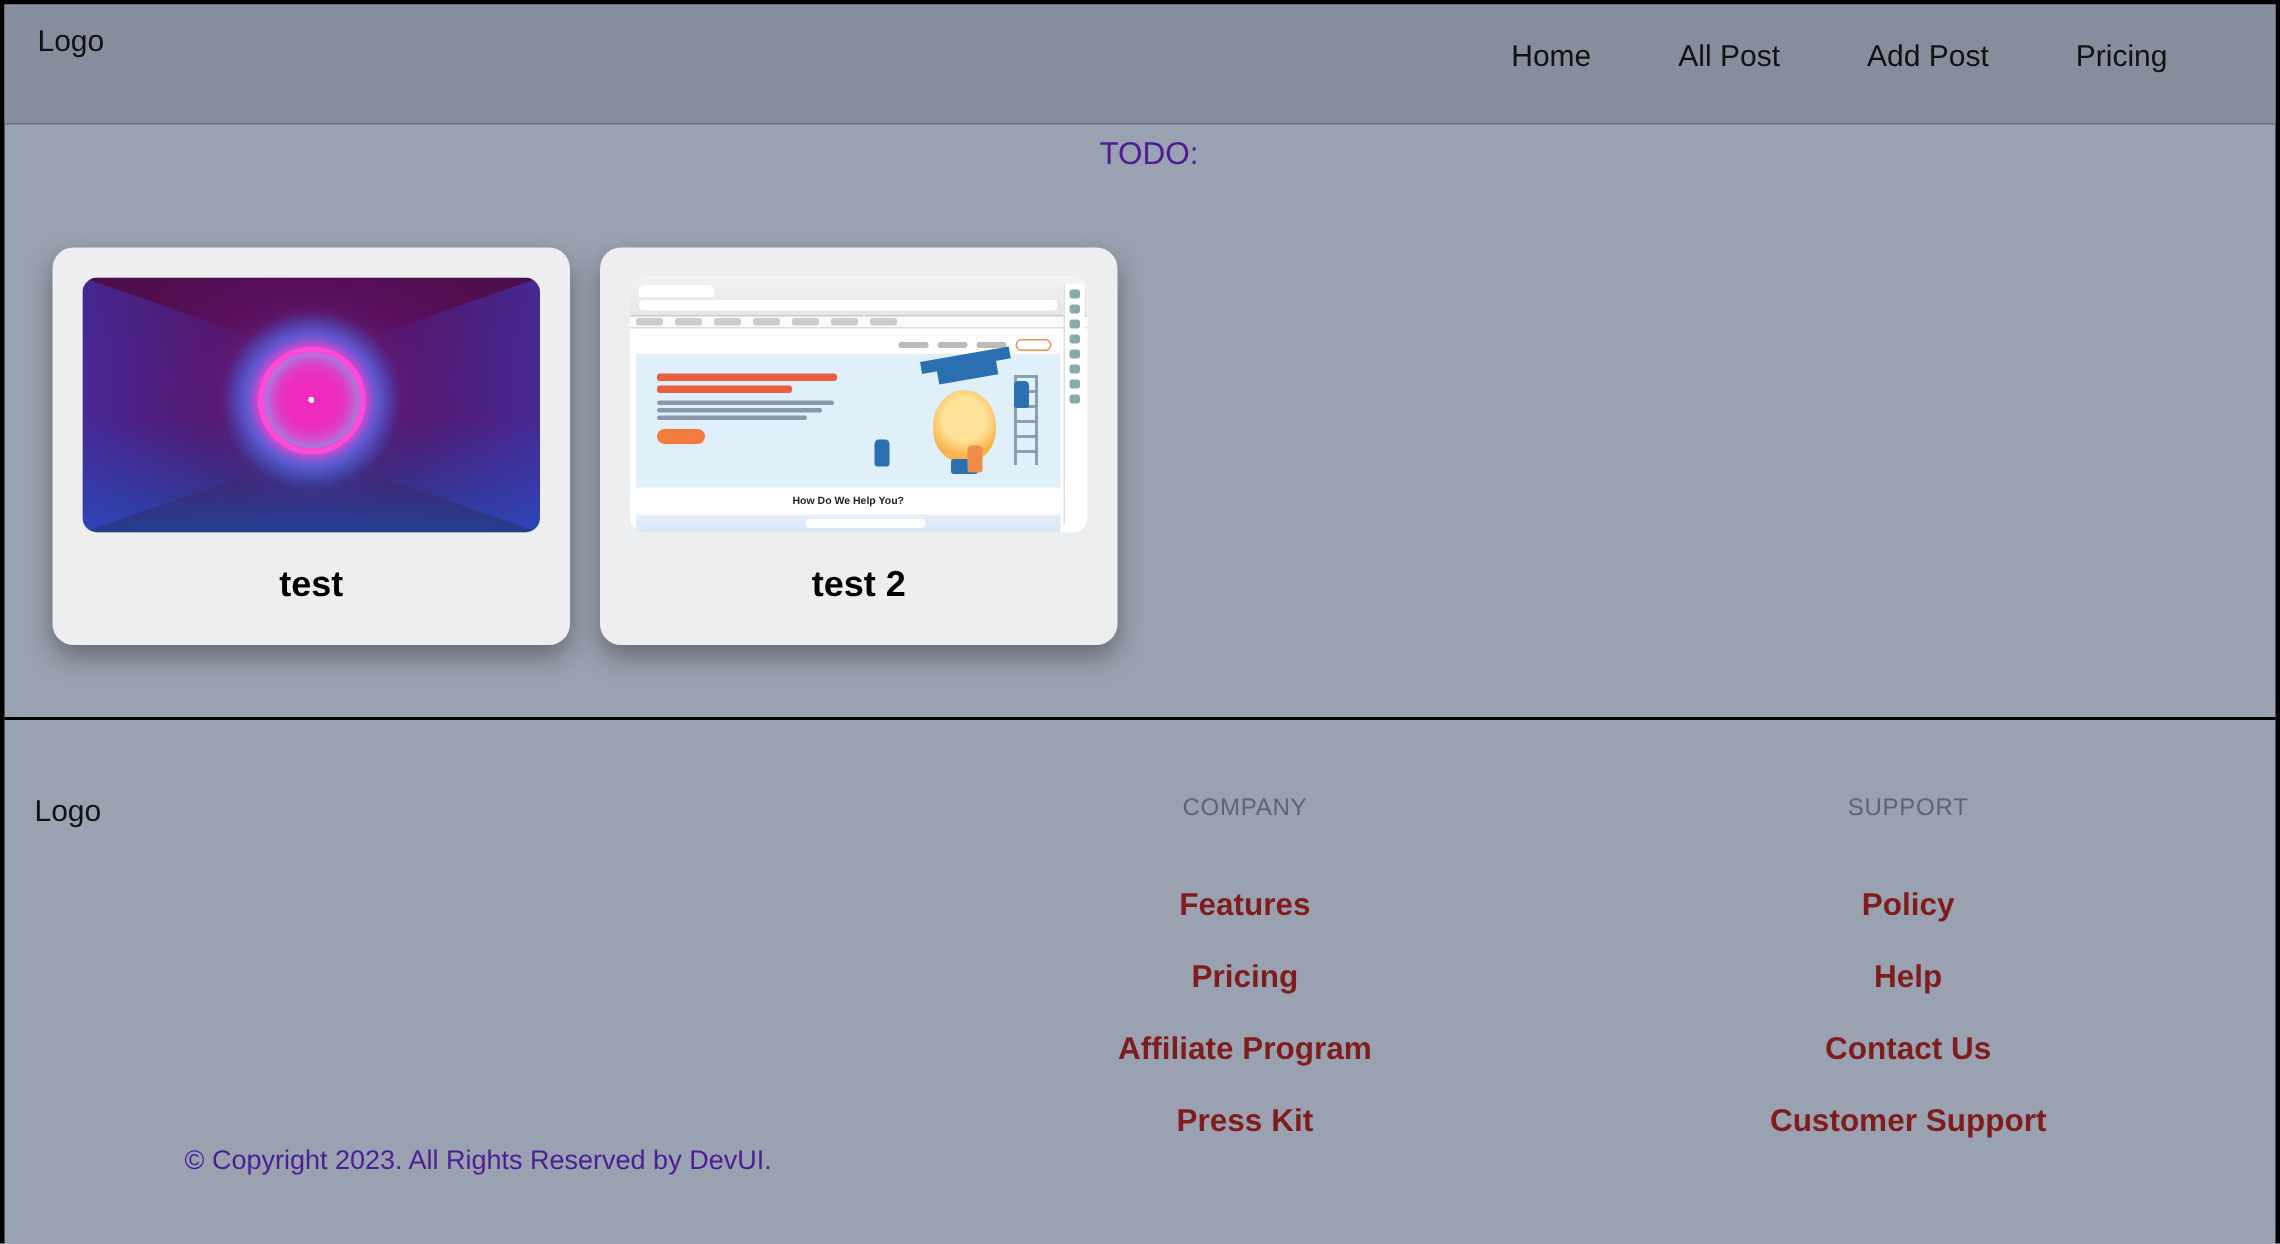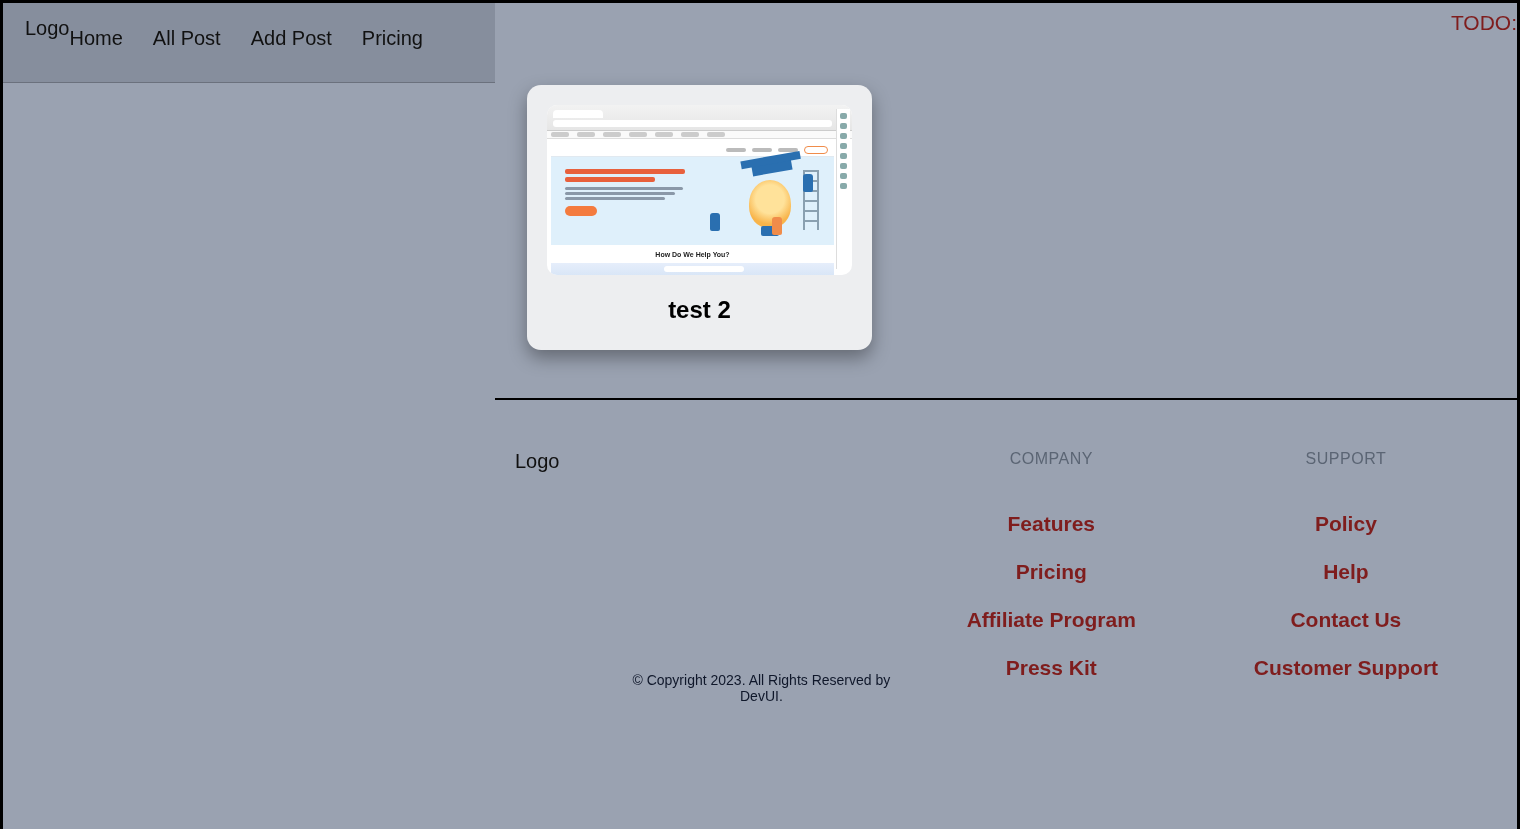--- a/index.html
+++ b/index.html
@@ -13,59 +13,59 @@
       width: 1520px;
       min-height: 829px;
       position: relative;
     }
     .frame {
       border: 3px solid #000;
       border-bottom: none;
       width: 100%;
       min-height: 829px;
       display: flex;
-      flex-direction: row;
+      flex-direction: column;
     }
     
     .header {
       background: #868e9d;
       border-bottom: 1px solid rgba(0,0,0,0.2);
       display: flex;
       align-items: flex-start;
       padding: 10px 22px 10px 22px;
       height: 80px;
     }
     .header-logo {
       font-size: 20px;
       color: #111;
       padding-top: 4px;
     }
     .nav {
       margin-left: auto;
       display: flex;
-      gap: 30px;
+      gap: 58px;
       align-items: center;
       padding-top: 14px;
       padding-right: 50px;
       font-size: 20px;
       color: #111;
     }
     .nav a {
       cursor: pointer;
     }
     
     .main {
       flex: 1;
       display: flex;
       flex-direction: column;
     }
     .todo-label {
-      text-align: right;
+      text-align: center;
       font-size: 21px;
-      color: #7f1d1d;
+      color: #4c1d95;
       margin-top: 8px;
       margin-bottom: 50px;
       padding-left: 12px;
     }
     .cards {
       display: flex;
       gap: 20px;
       padding-left: 32px;
       padding-bottom: 48px;
     }
@@ -293,23 +293,22 @@
       display:flex;
       flex-direction:column;
     }
     .footer-logo{
       font-size:20px;
       color:#111;
     }
     .copyright{
       margin-top:auto;
       padding-left: 100px;
-      font-size:14px;
-      color:#0f172a;
-      text-align:center;
+      font-size:18px;
+      color:#4c1d95;
     }
     .footer-cols{
       flex:1;
       display:flex;
       justify-content: space-around;
     }
     .fcol{
       display:flex;
       flex-direction:column;
       align-items:center;
@@ -342,20 +341,26 @@
       <a>Add Post</a>
       <a>Pricing</a>
     </nav>
   </header>
 
   <main class="main">
     <div class="todo-label">TODO:</div>
 
     <div class="cards">
 
+      <div class="card">
+        <div class="thumb thumb-neon">
+          <div class="neon-ring"></div>
+        </div>
+        <div class="card-title">test</div>
+      </div>
 
       <div class="card">
         <div class="thumb thumb-browser">
           <div class="tb-chrome"></div>
           <div class="tb-bmk">
             <span></span>
               <span></span>
               <span></span>
               <span></span>
               <span></span>

